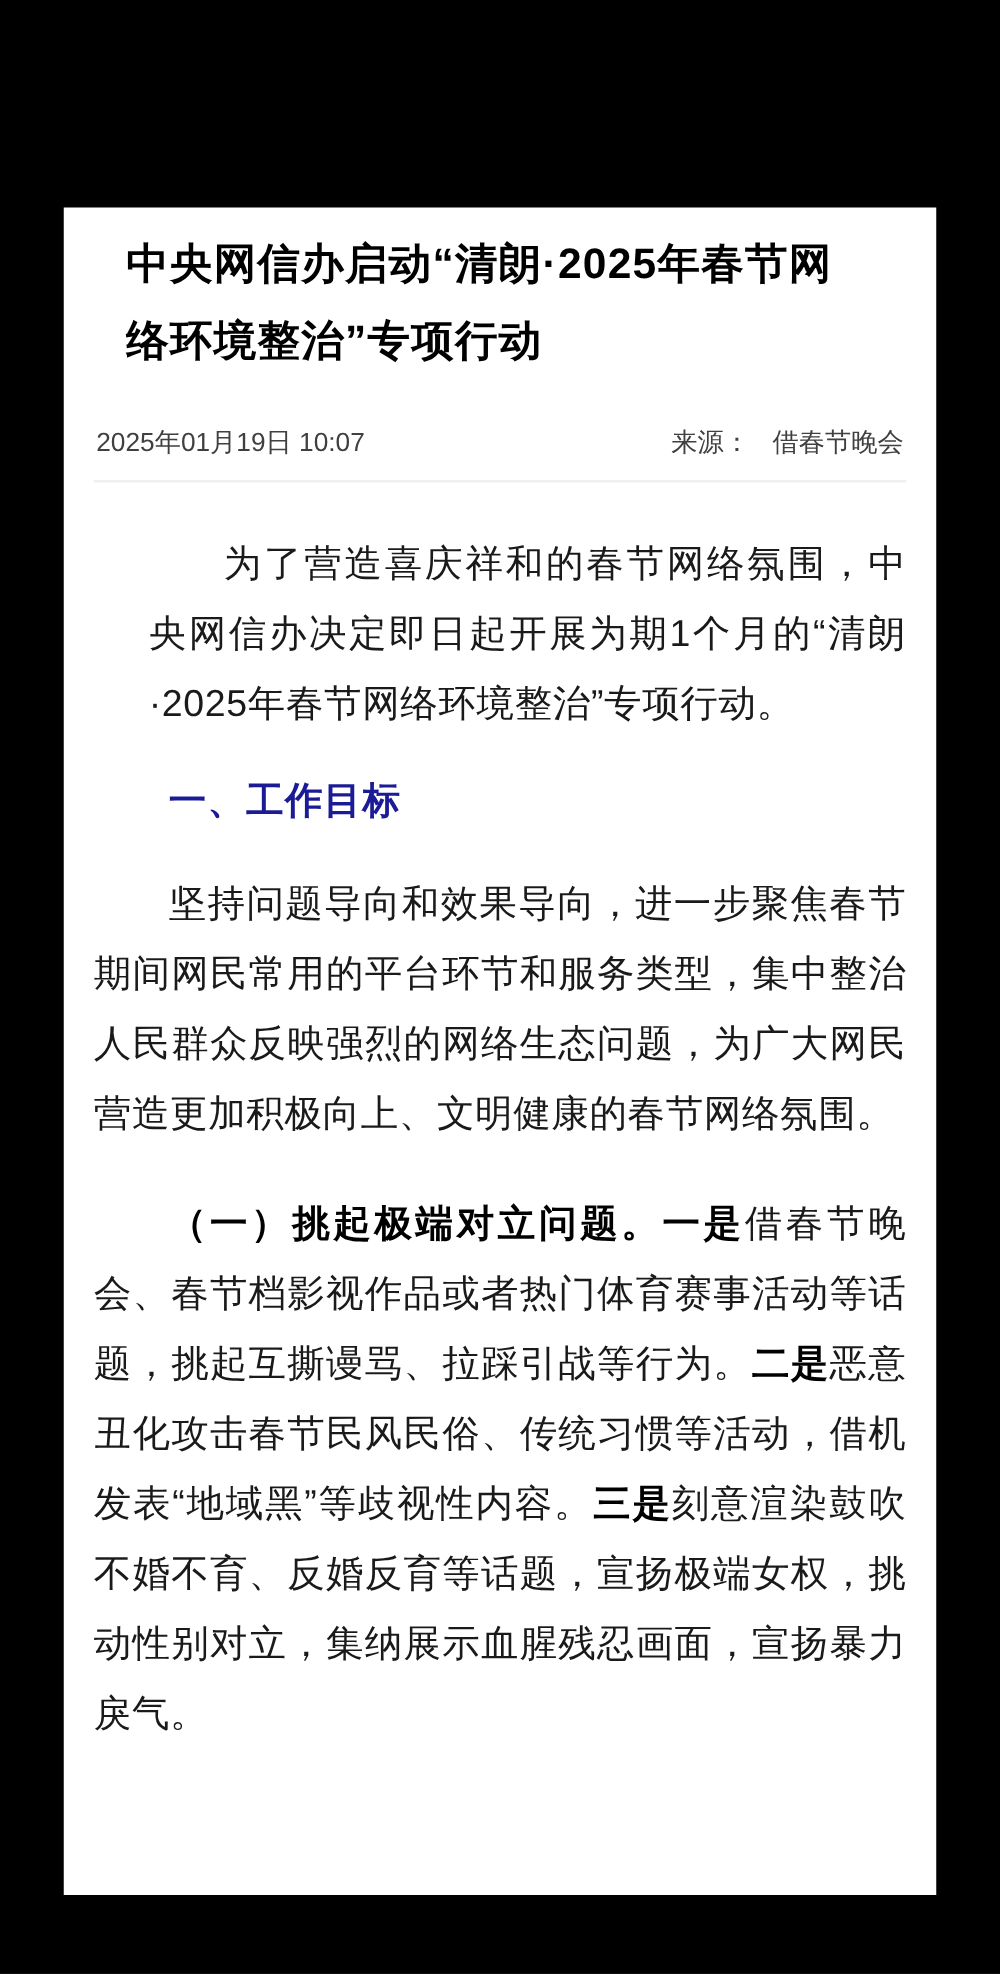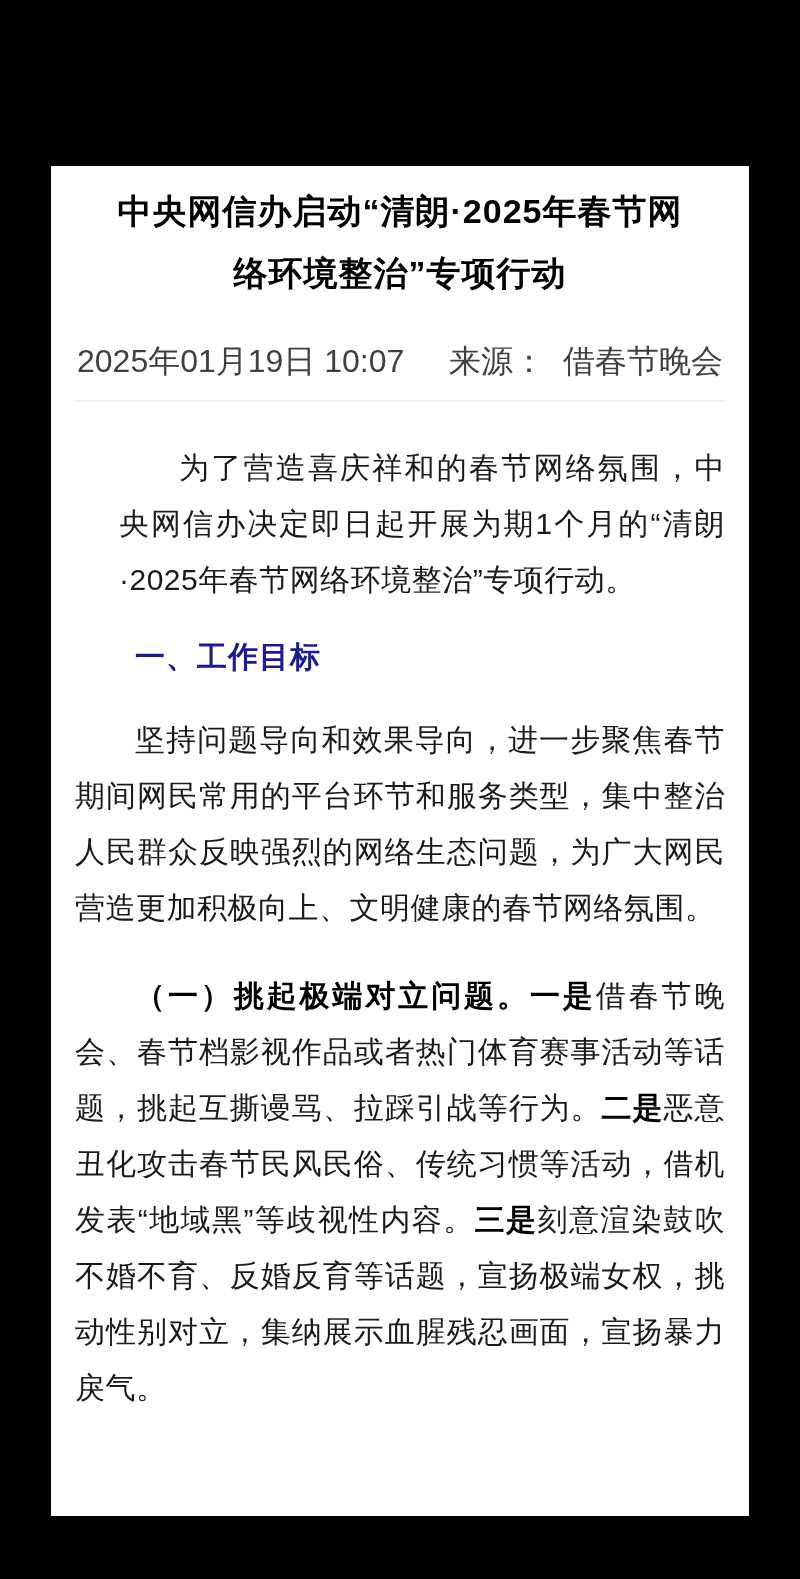--- a/index.html
+++ b/index.html
@@ -15,31 +15,30 @@
     left: 51px; top: 166px;
     width: 698px; height: 1350px;
     background: #ffffff;
     padding: 6px 24px 0 24px;
   }
   .article-title {
     margin: 8px 26px 0 26px;
     font-size: 34px;
     font-weight: 700;
     line-height: 62px;
-    text-align: center;
     color: #000000;
     letter-spacing: 1px;
   }
   .meta-row {
     margin-top: 36px;
     padding: 0 2px;
     display: flex;
     justify-content: space-between;
     align-items: center;
-    font-size: 32px;
+    font-size: 21px;
     color: #404040;
   }
   .meta-source { display: flex; align-items: center; }
   .meta-source .src-label { margin-right: 18px; }
   .divider {
     margin-top: 16px;
     height: 2px;
     background: #f0f0f0;
   }
   .body-p {

